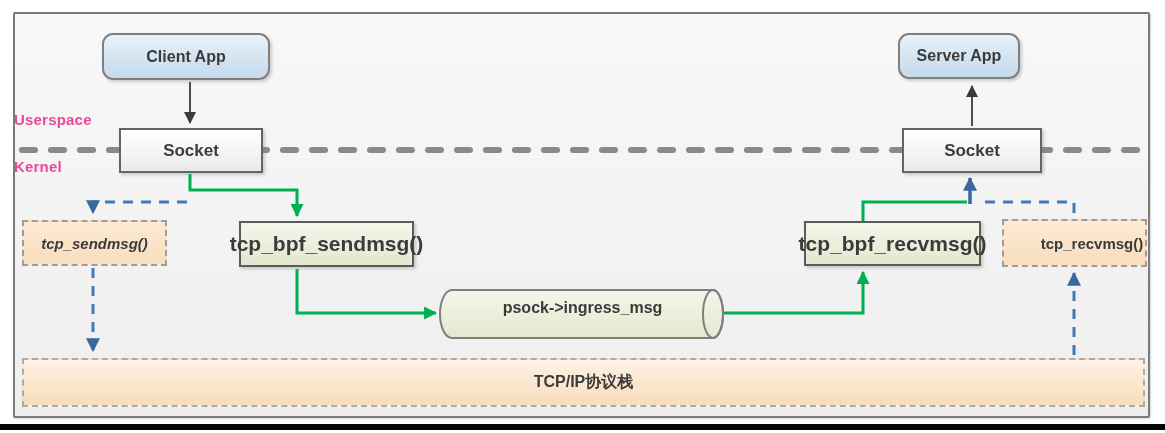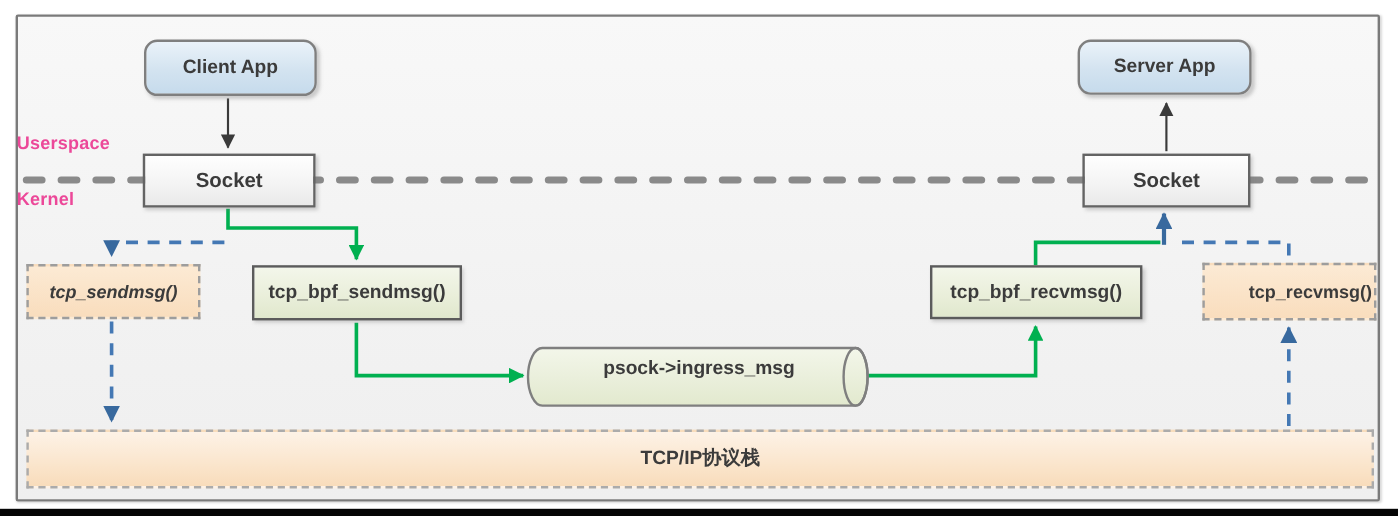--- a/index.html
+++ b/index.html
@@ -29,22 +29,23 @@
   .socket{
     border:2px solid #646464;font-size:17px;
     background:linear-gradient(180deg,#fefefe 0%,#f3f3f3 60%,#e9e9e9 100%);
   }
   .fallback{
     border:2px dashed #9d9d9d;font-size:15px;
     background:linear-gradient(180deg,#fcead4 0%,#f9ddbd 100%);
     box-shadow:none;
   }
   .bpf{
-    border:2px solid #5b5b5b;font-size:16px;
+    border:2px solid #5b5b5b;font-size:21px;
     background:linear-gradient(180deg,#f3f6ea 0%,#e9eed9 60%,#e0e8cd 100%);
+    margin-left:29px;
   }
   .stack{
     border:2px dashed #ababab;font-size:16px;
     background:linear-gradient(180deg,#fdf2e6 0%,#fae3c8 70%,#f8dcbb 100%);
     box-shadow:none;
   }
   .cyl-label{
     position:absolute;z-index:2;display:flex;align-items:center;justify-content:center;
     color:#3b3b3b;font-weight:bold;font-size:16px;
   }
@@ -96,22 +97,22 @@
 
     <g>
       <path d="M452,290 L713,290 A 10 24 0 0 1 713,338 L452,338 A 12 24 0 0 1 452,290 Z" fill="url(#cylFill)" stroke="#7f7f7f" stroke-width="2"></path>
       <ellipse cx="713" cy="314" rx="10" ry="24" fill="none" stroke="#7f7f7f" stroke-width="2"></ellipse>
     </g>
   </svg>
 
   <div class="side-label" style="left:14px;top:111px;">Userspace</div>
   <div class="side-label" style="left:14px;top:158px;">Kernel</div>
 
-  <div class="node app" style="left:120px;top:33px;width:144px;height:47px;">Client App</div>
-  <div class="node app" style="left:898px;top:33px;width:145px;height:46px;">Server App</div>
+  <div class="node app" style="left:102px;top:33px;width:168px;height:47px;">Client App</div>
+  <div class="node app" style="left:898px;top:33px;width:122px;height:46px;">Server App</div>
 
   <div class="node socket" style="left:119px;top:128px;width:144px;height:45px;">Socket</div>
   <div class="node socket" style="left:902px;top:128px;width:140px;height:45px;">Socket</div>
 
   <div class="node fallback" style="left:22px;top:220px;width:145px;height:46px;font-style:italic;">tcp_sendmsg()</div>
   <div class="node bpf" style="left:210px;top:221px;width:175px;height:46px;">tcp_bpf_sendmsg()</div>
   <div class="node bpf" style="left:775px;top:221px;width:177px;height:45px;text-align:center;">tcp_bpf_recvmsg()</div>
   <div class="node fallback" style="left:1002px;top:219px;width:145px;height:48px;padding-left:35px;">tcp_recvmsg()</div>
 
   <div class="cyl-label" style="left:452px;top:290px;width:261px;height:36px;">psock-&gt;ingress_msg</div>

